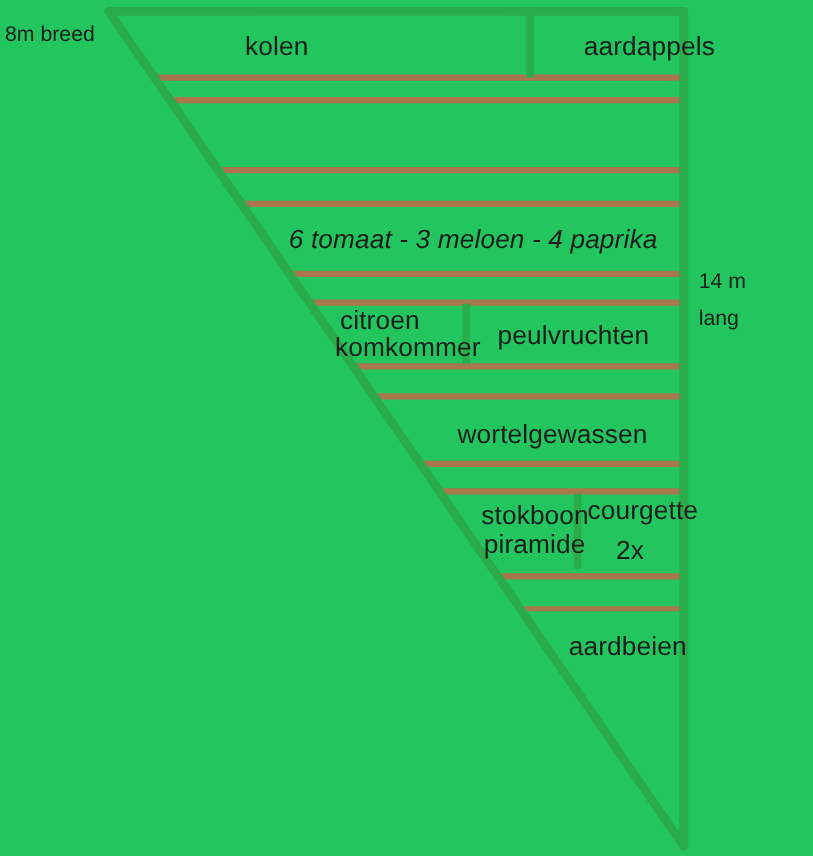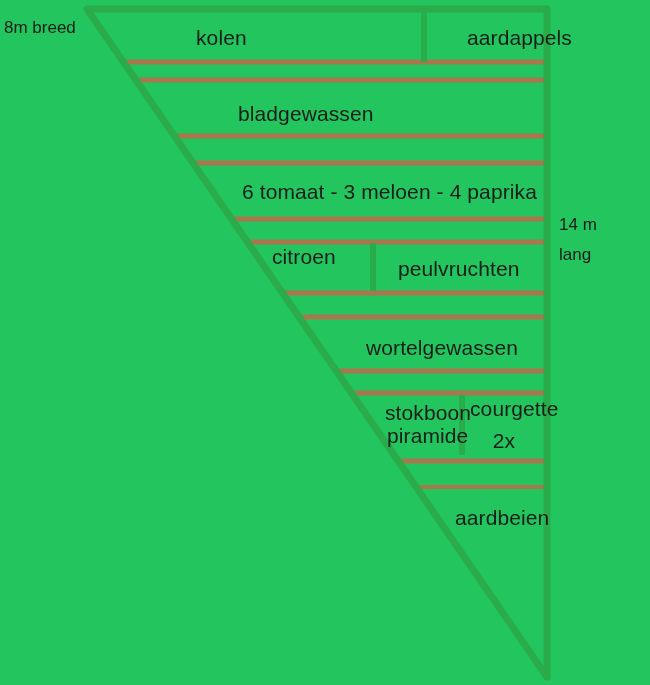--- a/index.html
+++ b/index.html
@@ -75,25 +75,25 @@
 
   <div class="dim" style="left:4px;  top:17px;">8m breed</div>
 
   <div class="dim" style="left:559px; top:214px;text-align:center;">14 m</div>
   <div class="dim" style="left:559px; top:244px;text-align:center;">lang</div>
 
   <div class="lbl" style="left:196px; top:25px;">kolen</div>
 
   <div class="lbl" style="left:430px; top:25px;margin-left:37px;">aardappels</div>
 
-  <div class="lbl" style="left:238px; top:101px;">bladgewassen</div>
 
-  <div class="lbl" style="left:242px; top:179px;">6 tomaat    - 3 meloen  -    4 paprika</div>
+  <div class="lbl" style="left:231px; top:179px;font-style:italic;">6 tomaat    - 3 meloen  -    4 paprika</div>
 
   <div class="lbl" style="left:272px; top:244px;">citroen</div>
+  <div class="lbl" style="left:268px; top:266px;">komkommer</div>
 
   <div class="lbl" style="left:398px; top:256px;">peulvruchten</div>
 
   <div class="lbl" style="left:366px; top:335px;">wortelgewassen</div>
 
   <div class="lbl" style="left:385px; top:400px;">stokboon</div>
   <div class="lbl" style="left:387px; top:423px;text-align:right;">piramide</div>
 
   <div class="lbl" style="left:470px; top:396px;">courgette</div>
   <div class="lbl ctr" style="left:470px; top:428px; width:68px;">2x</div>

